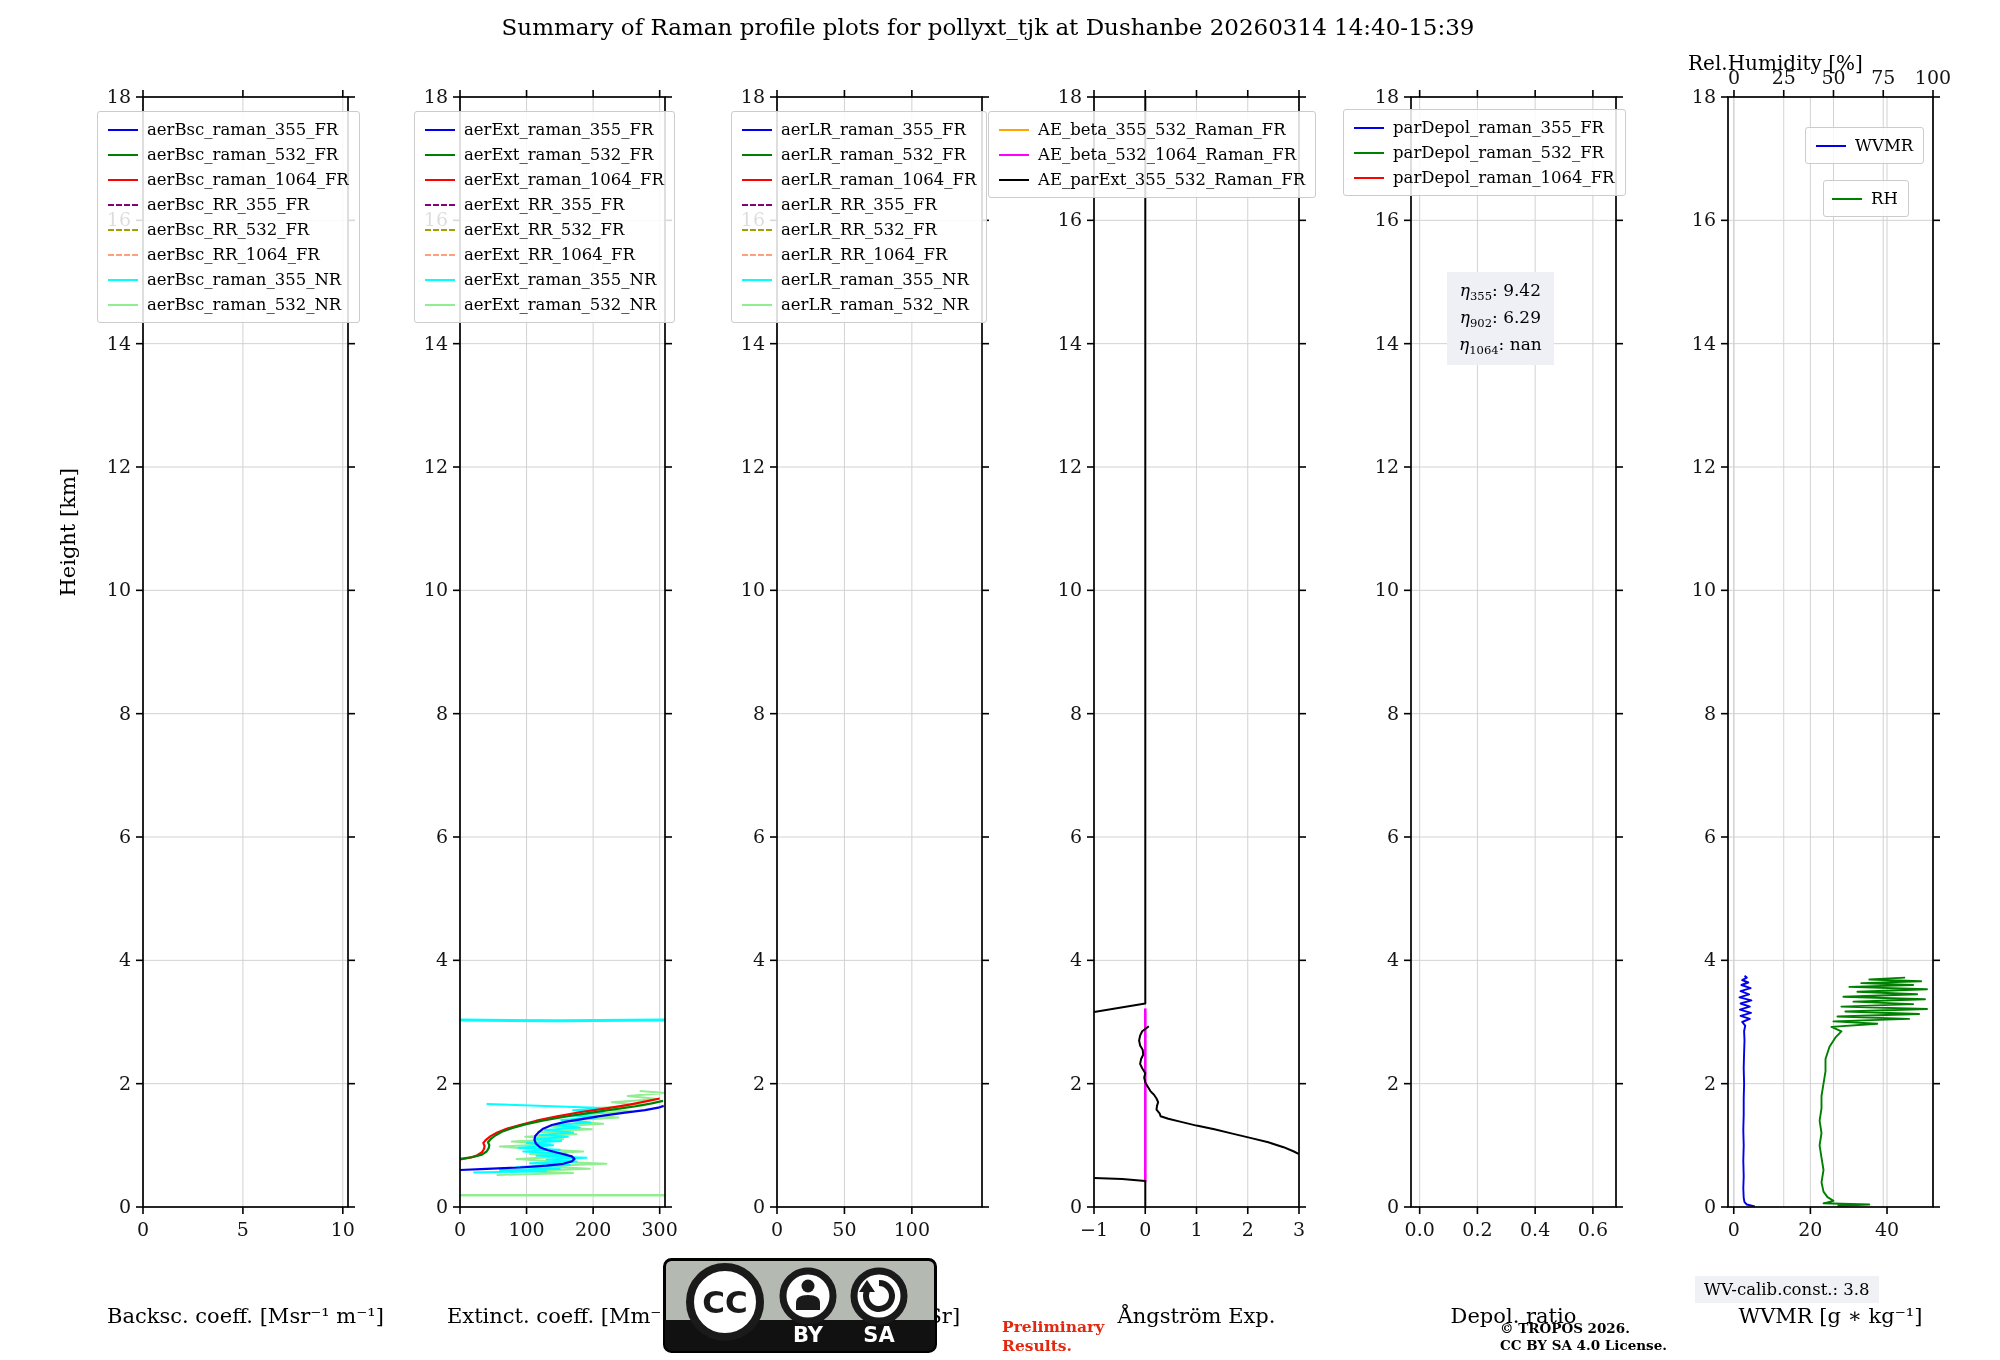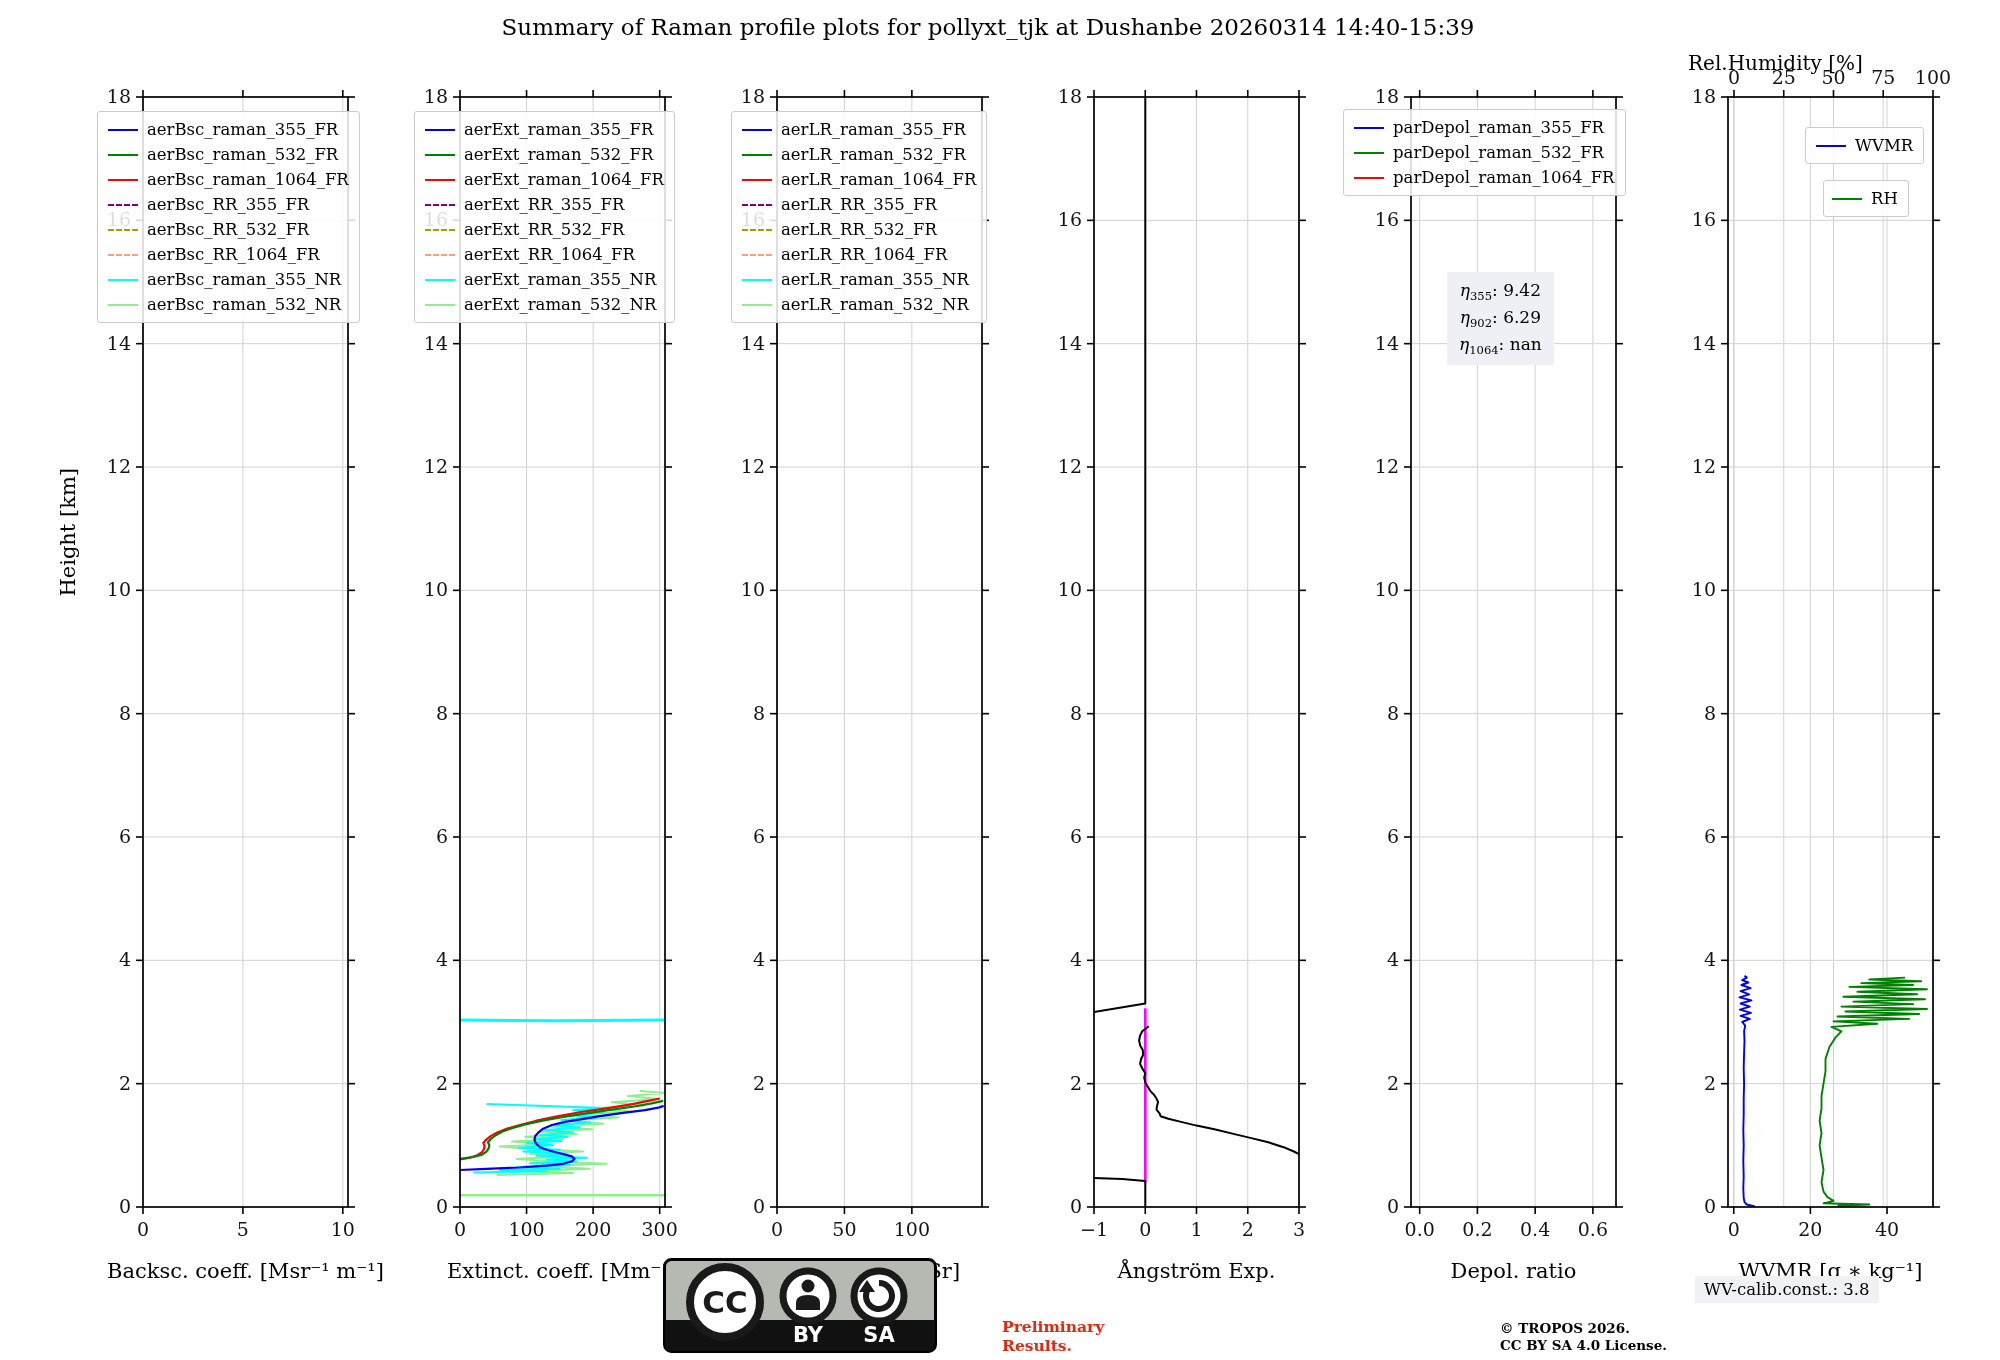--- a/index.html
+++ b/index.html
@@ -1,21 +1,21 @@
 <!DOCTYPE html>
 <html><head>
 <meta charset="utf-8">
 <style>
   html,body{margin:0;padding:0;background:#ffffff;}
   .figure{position:relative;width:1976px;height:1360px;background:#ffffff;
           font-family:"DejaVu Serif","Liberation Serif",serif;color:#000;overflow:hidden;}
   .title{position:absolute;top:14px;left:0;right:0;text-align:center;font-size:23px;}
   .panel{position:absolute;}
   .panel svg{display:block;}
-  .xlabel{position:absolute;left:-70px;right:-70px;top:1162px;text-align:center;font-size:21px;}
+  .xlabel{position:absolute;left:-70px;right:-70px;top:1207px;text-align:center;font-size:21px;}
   .top-xlabel{position:absolute;left:-40px;right:-40px;top:-46px;font-size:20px;}
   .ylab{position:absolute;left:56px;top:468px;font-size:21px;writing-mode:vertical-rl;transform:rotate(180deg);}
   .legend{position:absolute;background:rgba(255,255,255,.85);border:1px solid #ccc;border-radius:3px;
           padding:5px 10px;white-space:nowrap;z-index:4;}
   .lrow{display:flex;align-items:center;height:25px;font-size:16.5px;}
   .lsample{display:inline-block;width:30px;height:0;margin-right:9px;border-top:2.5px solid #000;}
   .lsample.dashed{border-top-style:dashed;}
   .ann{position:absolute;z-index:6;}
   .box{background:#f0f1f4;padding:3px 9px;font-size:16.5px;line-height:1.28;}
   .eta-box{background:#eef0f6;padding:6px 12px;font-size:17px;line-height:1.45;}
@@ -415,20 +415,34 @@
           <text x="0" y="758.0000000000001" text-anchor="end">6</text>
           <text x="0" y="634.6666666666667" text-anchor="end">8</text>
           <text x="0" y="511.3333333333333" text-anchor="end">10</text>
           <text x="0" y="388.00000000000006" text-anchor="end">12</text>
           <text x="0" y="264.66666666666663" text-anchor="end">14</text>
           <text x="0" y="141.33333333333337" text-anchor="end">16</text>
           <text x="0" y="18" text-anchor="end">18</text>
         </g>
       </svg>
       <div class="xlabel">Ångström Exp.</div>
+      <div class="legend" style="left: -106px; top: 14px;">
+        <div class="lrow">
+          <span class="lsample" style="border-top-color: rgb(255, 165, 0);"></span>
+          <span>AE_beta_355_532_Raman_FR</span>
+        </div>
+        <div class="lrow">
+          <span class="lsample" style="border-top-color: rgb(255, 0, 255);"></span>
+          <span>AE_beta_532_1064_Raman_FR</span>
+        </div>
+        <div class="lrow">
+          <span class="lsample" style="border-top-color: rgb(0, 0, 0);"></span>
+          <span>AE_parExt_355_532_Raman_FR</span>
+        </div>
+      </div>
     </div>
   <div class="panel" style="left: 1411px; top: 97px; width: 205px; height: 1110px;">
       <svg width="229" height="1170" style="position:absolute;left:-12px;top:-12px;overflow:visible;">
         <g stroke="#d2d2d2" stroke-width="1">
           <line x1="20.661971830985912" x2="20.661971830985912" y1="12" y2="1122"></line>
           <line x1="78.40845070422534" x2="78.40845070422534" y1="12" y2="1122"></line>
           <line x1="136.15492957746477" x2="136.15492957746477" y1="12" y2="1122"></line>
           <line x1="193.90140845070422" x2="193.90140845070422" y1="12" y2="1122"></line>
           <line x1="12" x2="217" y1="998.6666666666666" y2="998.6666666666666"></line>
           <line x1="12" x2="217" y1="875.3333333333334" y2="875.3333333333334"></line>

